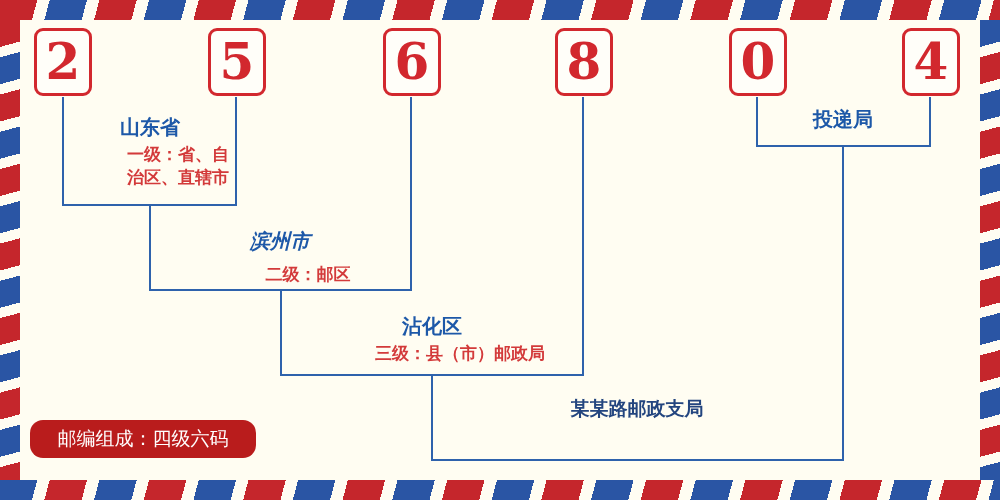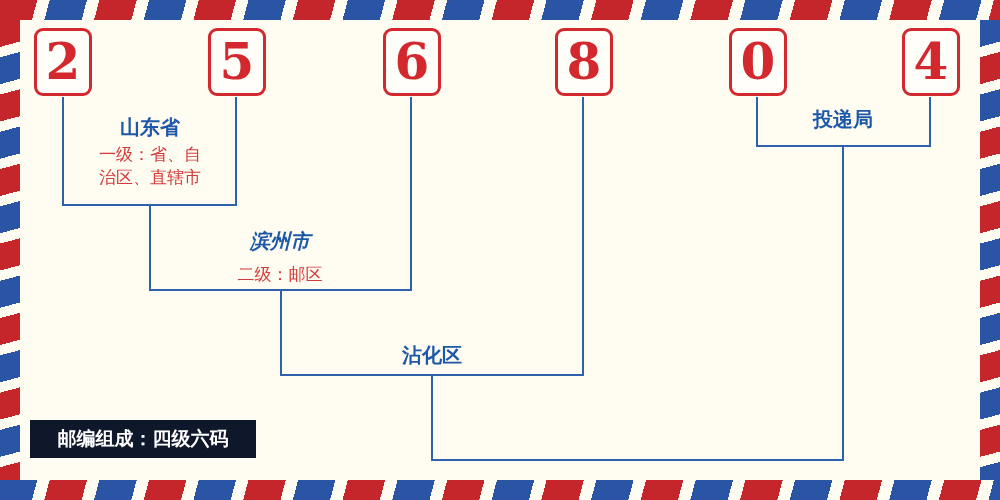--- a/index.html
+++ b/index.html
@@ -59,39 +59,39 @@
   .d1 { left: 34px; }  .d2 { left: 208px; } .d3 { left: 383px; }
   .d4 { left: 555px; } .d5 { left: 729px; } .d6 { left: 902px; }
   
   .name {
     position: absolute; transform: translateX(-50%);
     font-size: 20px; font-weight: bold; color: #1d58a8;
     white-space: nowrap; text-align: left;
   }
   .desc {
     position: absolute; transform: translateX(-50%);
-    font-size: 17px; font-weight: normal; color: #d33a3a;
-    white-space: nowrap; text-align: center;
+    font-size: 17px; font-weight: bold; color: #d33a3a;
+    white-space: nowrap; text-align: center; margin-left: 28px;
   }
   .lv1-name { left: 150px; top: 114px; }
   .lv1-desc { left: 150px; top: 143px; width: 112px; white-space: normal; line-height: 23px; }
   .lv2-name { left: 280px; top: 228px; font-style: italic; }
   .lv2-desc { left: 280px; top: 263px; }
-  .lv3-name { left: 432px; top: 313px; margin-top: 29px; }
+  .lv3-name { left: 432px; top: 313px; }
   .lv3-desc { left: 432px; top: 342px; }
   .lv4-name { left: 637px; top: 396px; font-size: 19px; color: #23457f; }
   .lv4-desc { left: 637px; top: 426px; }
   .delivery-name { left: 843px; top: 106px; }
   
   .badge {
     position: absolute; left: 30px; top: 420px;
     width: 226px; height: 38px;
-    background: #0f172a; color: #ffffff;
+    background: #b91c1c; color: #ffffff;
     display: flex; align-items: center; justify-content: center;
-    font-size: 19px; font-weight: bold;
+    font-size: 19px; font-weight: normal; border-radius: 13px;
   }
 </style>
 </head>
 <body>
 
 <div class="canvas">
 
   <div class="strip strip-top"></div>
   <div class="strip strip-bottom"></div>
   <div class="strip strip-left"></div>
@@ -124,19 +124,21 @@
     <span class="digit">4</span>
   </div>
 
   <div class="name lv1-name">山东省</div>
   <div class="desc lv1-desc">一级：省、自治区、直辖市</div>
 
   <div class="name lv2-name">滨州市</div>
   <div class="desc lv2-desc">二级：邮区</div>
 
   <div class="name lv3-name">沾化区</div>
+  <div class="desc lv3-desc">三级：县（市）邮政局</div>
 
+  <div class="name lv4-name">某某路邮政支局</div>
 
   <div class="name delivery-name">投递局</div>
 
   <div class="badge">邮编组成：四级六码</div>
 
 </div>
 
 </body></html>

